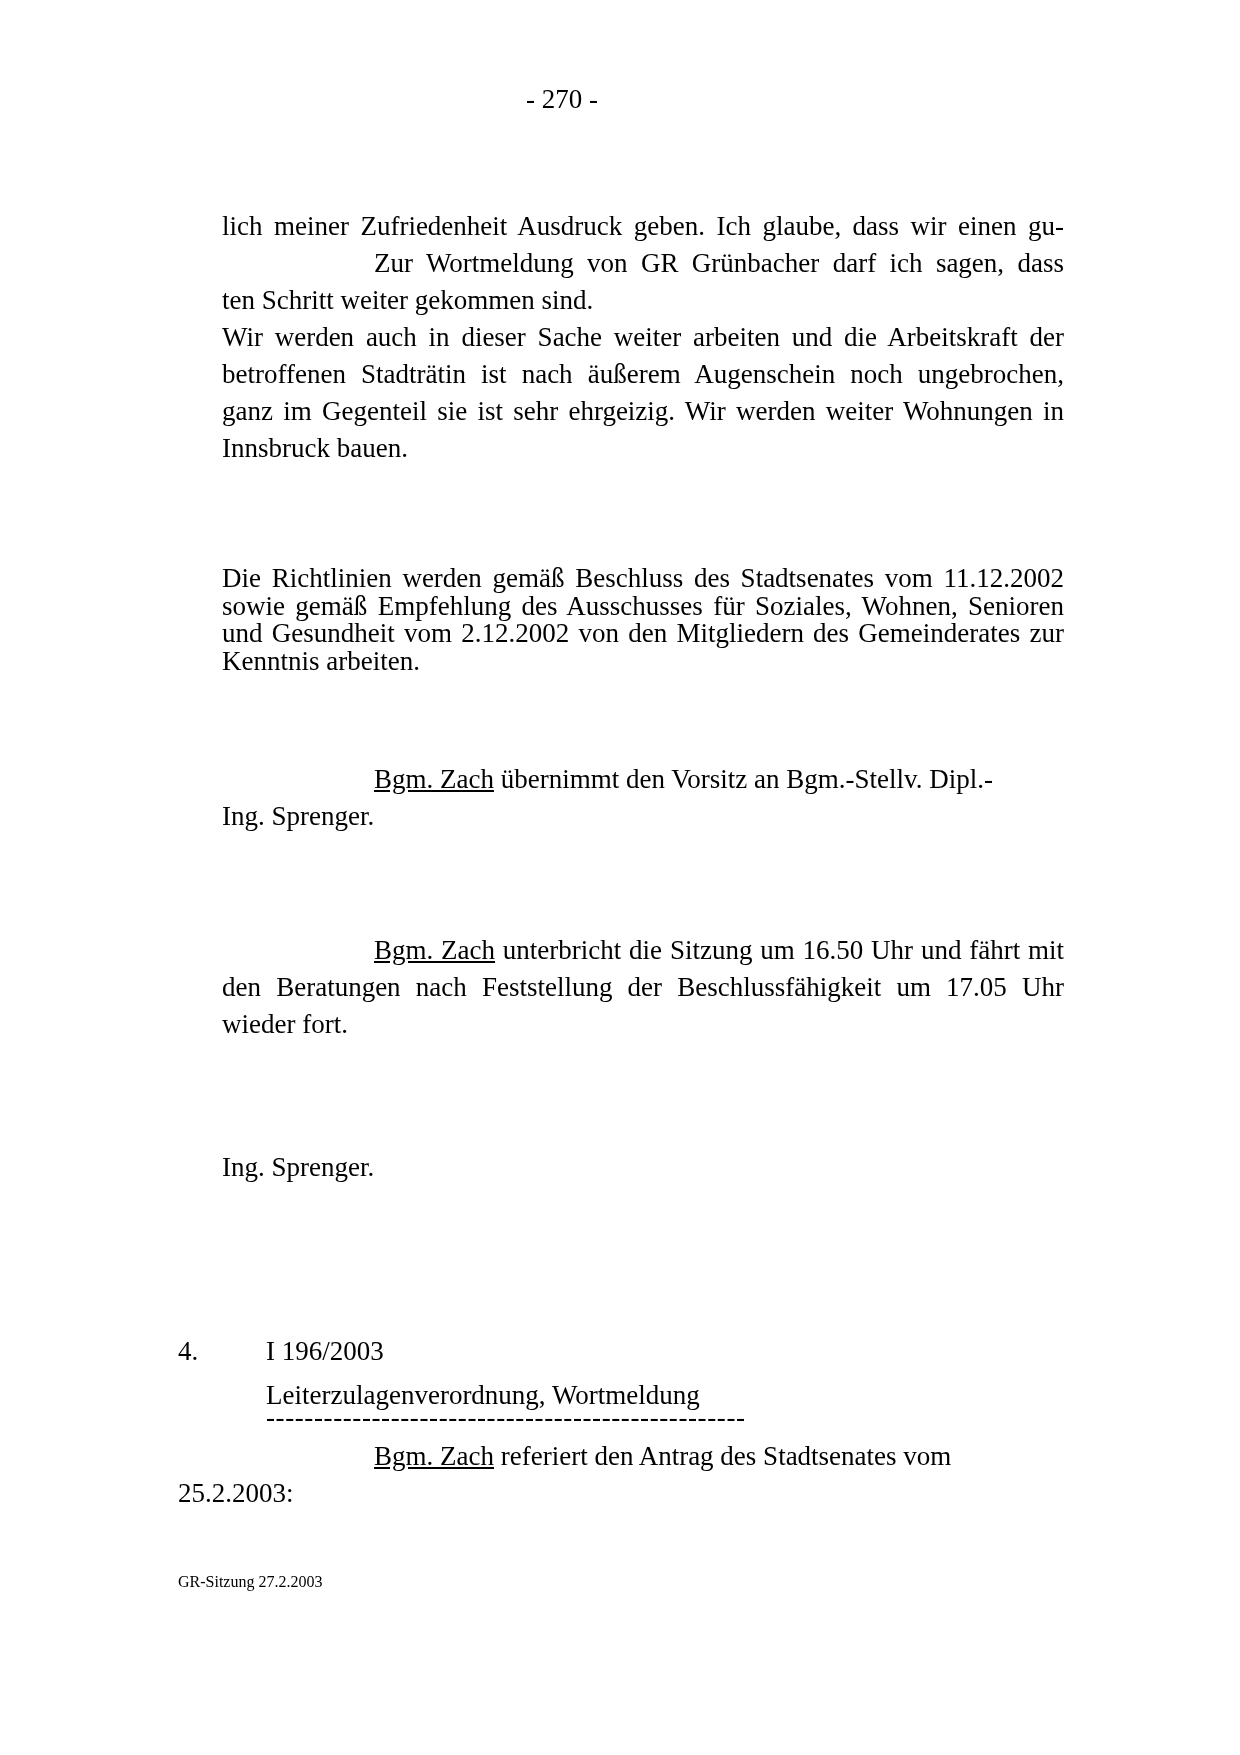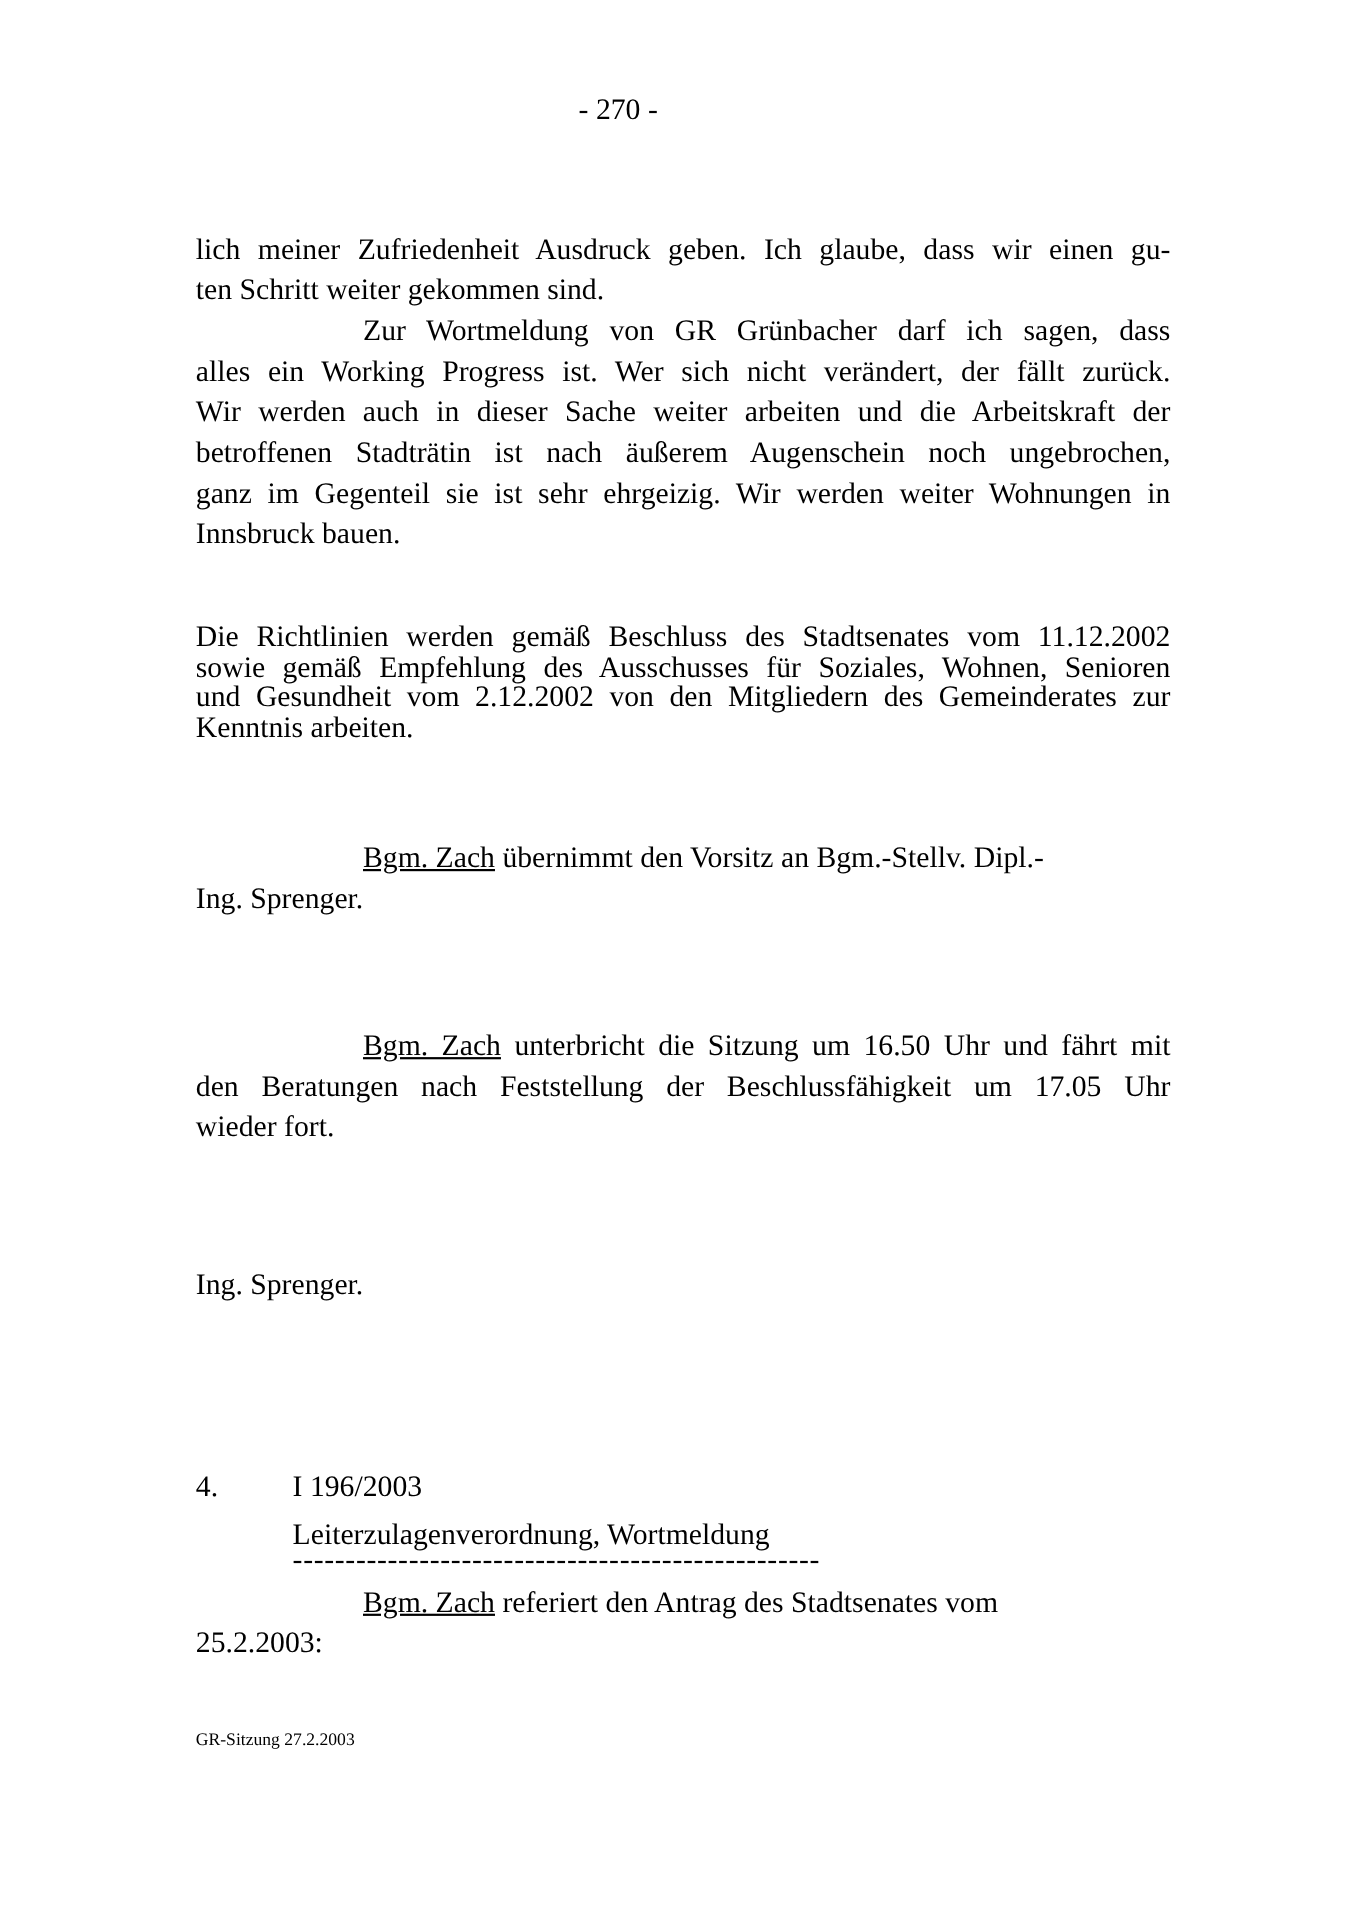--- a/index.html
+++ b/index.html
@@ -9,41 +9,40 @@
     background:#ffffff;
     color:#000;
     font-family:"Liberation Serif","DejaVu Serif",serif;
     font-size:27px;
     overflow:hidden;
   }
   .abs{position:absolute;}
   .block{position:absolute;left:178px;width:886px;}
   .lh37{line-height:37px;}
   .lh27{line-height:27.5px;}
-  .ln{white-space:normal;}
+  .ln{white-space:normal;margin-left:44px;}
   .j{text-align:justify;text-align-last:justify;}
   .ind{padding-left:152px;box-sizing:border-box;}
   .u{text-decoration:underline;}
   .pagenum{position:absolute;left:0;top:81px;width:1124px;text-align:center;line-height:37px;}
   .footer{position:absolute;left:178px;top:1569px;font-size:16px;line-height:26px;}
   .dashrow{letter-spacing:0.6px;}
   .itemno{display:inline-block;width:88px;}
 </style>
 </head>
 <body>
 
 <div class="page">
 
   <div class="pagenum">- 270 -</div>
 
   <div class="block lh37" style="top:208px">
     <div class="ln j">lich meiner Zufriedenheit Ausdruck geben. Ich glaube, dass wir einen gu-</div>
+    <div class="ln j ind">Zur Wortmeldung von GR Grünbacher darf ich sagen, dass</div>
     <div class="ln">ten Schritt weiter gekommen sind.</div>
-    <div class="ln j ind">Zur Wortmeldung von GR Grünbacher darf ich sagen, dass</div>
-    <div class="ln j">alles ein Working Progress ist. Wer sich nicht verändert, der fällt zurück.</div>
     <div class="ln j">Wir werden auch in dieser Sache weiter arbeiten und die Arbeitskraft der</div>
     <div class="ln j">betroffenen Stadträtin ist nach äußerem Augenschein noch ungebrochen,</div>
     <div class="ln j">ganz im Gegenteil sie ist sehr ehrgeizig. Wir werden weiter Wohnungen in</div>
     <div class="ln">Innsbruck bauen.</div>
   </div>
 
   <div class="block lh27" style="top:565px">
     <div class="ln j">Die Richtlinien werden gemäß Beschluss des Stadtsenates vom 11.12.2002</div>
     <div class="ln j">sowie gemäß Empfehlung des Ausschusses für Soziales, Wohnen, Senioren</div>
     <div class="ln j">und Gesundheit vom 2.12.2002 von den Mitgliedern des Gemeinderates zur</div>

